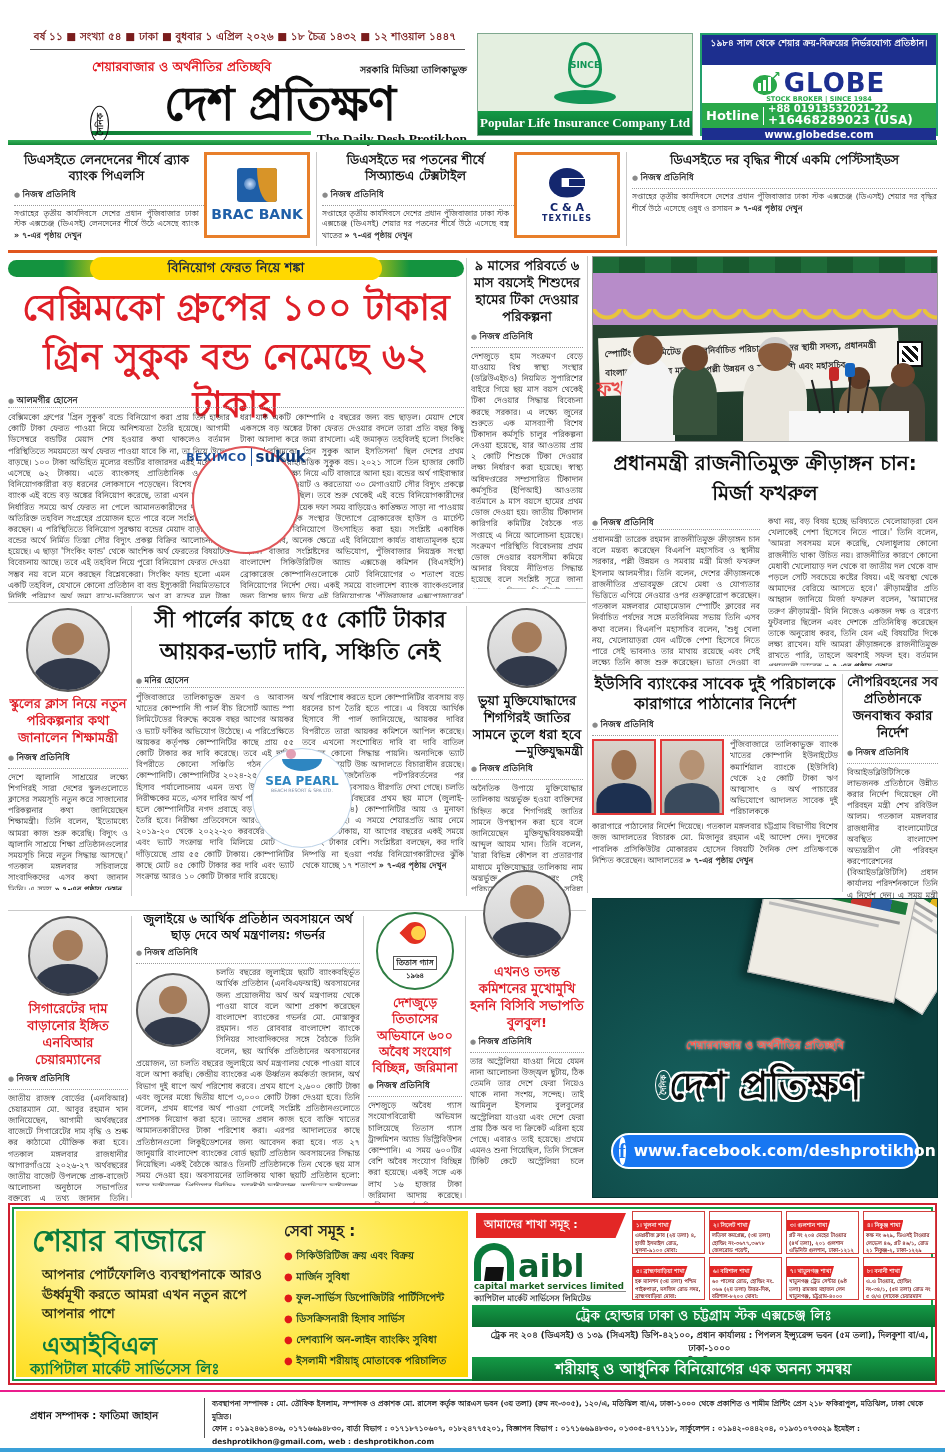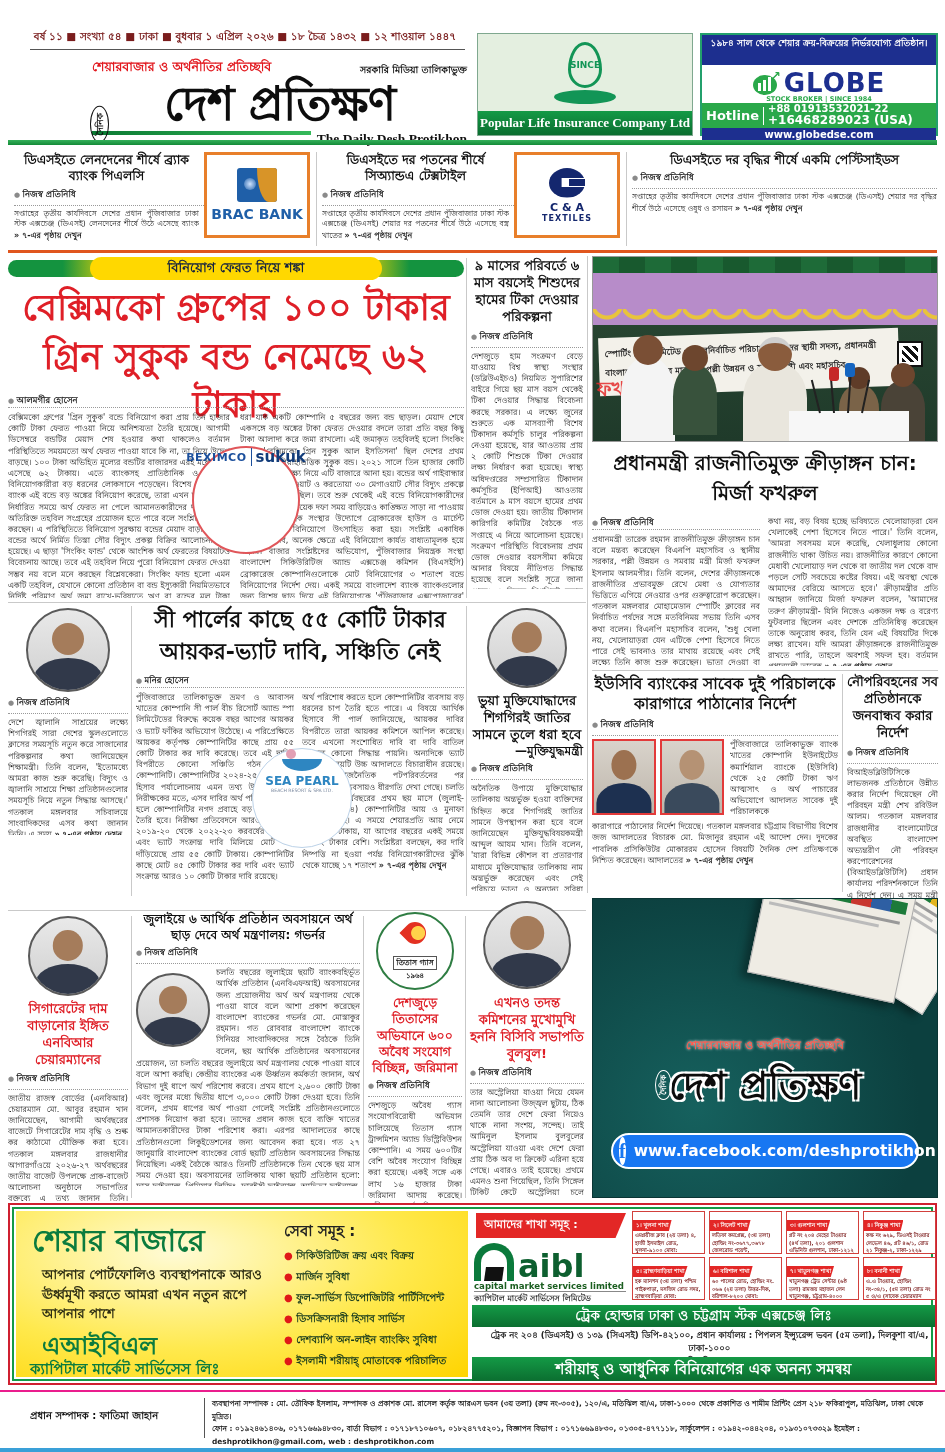--- a/index.html
+++ b/index.html
@@ -203,20 +203,21 @@
   <div class="abs c hl" style="left:592px;top:448px;width:346px;font-size:20px;line-height:1.5">প্রধানমন্ত্রী রাজনীতিমুক্ত ক্রীড়াঙ্গন চান: মির্জা ফখরুল</div>
   <div class="abs byline" style="left:592px;top:516px">নিজস্ব প্রতিনিধি</div>
   <div class="abs" style="left:592px;top:529px;width:168px;border-top:1px dotted #999"></div>
   <div class="abs body" style="left:592px;top:534px;width:168px;height:132px">প্রধানমন্ত্রী তারেক রহমান রাজনীতিমুক্ত ক্রীড়াঙ্গন চান বলে মন্তব্য করেছেন বিএনপি মহাসচিব ও স্থানীয় সরকার, পল্লী উন্নয়ন ও সমবায় মন্ত্রী মির্জা ফখরুল ইসলাম আলমগীর। তিনি বলেন, দেশের ক্রীড়াঙ্গনকে রাজনীতির প্রভাবমুক্ত রেখে মেধা ও যোগ্যতার ভিত্তিতে এগিয়ে নেওয়ার ওপর গুরুত্বারোপ করেছেন। গতকাল মঙ্গলবার মোহামেডান স্পোর্টিং ক্লাবের নব নির্বাচিত পর্ষদের সঙ্গে মতবিনিময় সভায় তিনি এসব কথা বলেন। বিএনপি মহাসচিব বলেন, 'শুধু খেলা নয়, খেলোয়াড়রা যেন এটিকে পেশা হিসেবে নিতে পারে সেই ভাবনাও তার মাথায় রয়েছে এবং সেই লক্ষ্যে তিনি কাজ শুরু করেছেন। ভাতা দেওয়া বা সম্মাননা দেওয়া বড়</div>
   <div class="abs body" style="left:768px;top:516px;width:170px;height:150px"><span>কথা নয়, বড় বিষয় হচ্ছে ভবিষ্যতে খেলোয়াড়রা যেন খেলাকেই পেশা হিসেবে নিতে পারে।' তিনি বলেন, 'আমরা সবসময় মনে করেছি, খেলাধুলায় কোনো রাজনীতি থাকা উচিত নয়। রাজনীতির কারণে কোনো মেধাবী খেলোয়াড় দল থেকে বা জাতীয় দল থেকে বাদ পড়লে সেটি সবচেয়ে কষ্টের বিষয়। এই অবস্থা থেকে আমাদের বেরিয়ে আসতে হবে।' ক্রীড়ামন্ত্রীর প্রতি আহ্বান জানিয়ে মির্জা ফখরুল বলেন, 'আমাদের তরুণ ক্রীড়ামন্ত্রী- যিনি নিজেও একজন দক্ষ ও বরেণ্য ফুটবলার ছিলেন এবং দেশকে প্রতিনিধিত্ব করেছেন তাকে অনুরোধ করব, তিনি যেন এই বিষয়টির দিকে লক্ষ্য রাখেন। যদি আমরা ক্রীড়াঙ্গনকে রাজনীতিমুক্ত রাখতে পারি, তাহলে অবশ্যই সফল হব। বর্তমান প্রধানমন্ত্রী তারেক</span> <span class="seepage">» ৭-এর পৃষ্ঠায় দেখুন</span></div>
 
   <div class="hrule" style="left:8px;top:602px;width:578px"></div>
 
   <div class="abs" style="left:8px;top:606px;width:120px;height:290px">
     <div class="avatar" style="width:84px;height:84px;margin:2px auto"></div>
+    <div class="hl hl-red c" style="font-size:13px;margin-top:4px">স্কুলের ক্লাস নিয়ে নতুন পরিকল্পনার কথা জানালেন শিক্ষামন্ত্রী</div>
     <div class="byline" style="margin-top:4px">নিজস্ব প্রতিনিধি</div>
     <div class="dotted"></div>
     <div class="body" style="height:118px"><span>দেশে জ্বালানি সাশ্রয়ের লক্ষ্যে শিগগিরই সারা দেশের স্কুলগুলোতে ক্লাসের সময়সূচি নতুন করে সাজানোর পরিকল্পনার কথা জানিয়েছেন শিক্ষামন্ত্রী। তিনি বলেন, 'ইতোমধ্যে আমরা কাজ শুরু করেছি। বিদ্যুৎ ও জ্বালানি সাশ্রয়ে শিক্ষা প্রতিষ্ঠানগুলোর সময়সূচি নিয়ে নতুন সিদ্ধান্ত আসছে।' গতকাল মঙ্গলবার সচিবালয়ে সাংবাদিকদের এসব কথা জানান তিনি। এ সময়</span> <span class="seepage">» ৭-এর পৃষ্ঠায় দেখুন</span></div>
   </div>
   <div class="vrule" style="left:131px;top:606px;height:290px"></div>
 
   <div class="abs c hl" style="left:136px;top:604px;width:328px;font-size:22px;line-height:1.45">সী পার্লের কাছে ৫৫ কোটি টাকার আয়কর-ভ্যাট দাবি, সঞ্চিতি নেই</div>
   <div class="abs byline" style="left:136px;top:674px">মনির হোসেন</div>
   <div class="abs" style="left:136px;top:687px;width:328px;border-top:1px dotted #999"></div>
   <div class="abs body" style="left:136px;top:692px;width:158px;height:204px">পুঁজিবাজারে তালিকাভুক্ত ভ্রমণ ও আবাসন খাতের কোম্পানি সী পার্ল বীচ রিসোর্ট অ্যান্ড স্পা লিমিটেডের বিরুদ্ধে কয়েক বছর আগের আয়কর ও ভ্যাট ফাঁকির অভিযোগ উঠেছে। এ পরিপ্রেক্ষিতে আয়কর কর্তৃপক্ষ কোম্পানিটির কাছে প্রায় ৫৫ কোটি টাকার কর দাবি করেছে। তবে এই দাবির বিপরীতে কোনো সঞ্চিতি গঠন করেনি কোম্পানিটি। কোম্পানিটির ২০২৪-২৫ অর্থবছরের হিসাব পর্যালোচনায় এমন তথ্য উঠে এসেছে। নিরীক্ষকের মতে, এসব দাবির অর্থ পরিশোধ করতে হলে কোম্পানিটির নগদ প্রবাহে বড় ধরনের চাপ তৈরি হবে। নিরীক্ষা প্রতিবেদনে আরও বলা হয়, ২০১৯-২০ থেকে ২০২২-২৩ করবর্ষের আয়কর এবং ভ্যাট সংক্রান্ত দাবি মিলিয়ে মোট অঙ্ক দাঁড়িয়েছে প্রায় ৫৫ কোটি টাকায়। কোম্পানিটির কাছে মোট ৪৫ কোটি টাকার কর দাবি এবং ভ্যাট সংক্রান্ত আরও ১০ কোটি টাকার দাবি রয়েছে।</div>
@@ -299,21 +300,21 @@
       <span class="b" style="font-size:7.5px;border:1px solid #555;padding:0 2px">তিতাস গ্যাস</span>
       <span class="b" style="font-size:7px">১৯৬৪</span>
     </div>
     <div class="hl hl-red c" style="font-size:12.5px;margin-top:5px">দেশজুড়ে তিতাসের অভিযানে ৬০০ অবৈধ সংযোগ বিচ্ছিন্ন, জরিমানা</div>
     <div class="byline" style="margin-top:3px">নিজস্ব প্রতিনিধি</div>
     <div class="dotted"></div>
     <div class="body" style="height:112px"><span>দেশজুড়ে অবৈধ গ্যাস সংযোগবিরোধী অভিযান চালিয়েছে তিতাস গ্যাস ট্রান্সমিশন অ্যান্ড ডিস্ট্রিবিউশন কোম্পানি। এ সময় ৬০০টির বেশি অবৈধ সংযোগ বিচ্ছিন্ন করা হয়েছে। একই সঙ্গে এক লাখ ১৬ হাজার টাকা জরিমানা আদায় করেছে। মুন্সীগঞ্জের দুর্গাবাড়ি এলাকায় পরিচালিত অভিযানে তিনটি অবৈধ লাইন উচ্ছেদ করে প্রায় ১৩৪টি ডাবল চুলার সংযোগ বিচ্ছিন্ন করা হয়। এ সময় জব্দ করা হয় পাইপ ও রেগুলেটর।</span> </div>
   </div>
   <div class="vrule" style="left:465px;top:916px;height:282px"></div>
 
-  <div class="abs" style="left:470px;top:901px;width:114px;height:296px">
+  <div class="abs" style="left:470px;top:870px;width:114px;height:296px">
     <div class="avatar" style="width:88px;height:88px;margin:0 auto"></div>
     <div class="hl hl-red c" style="font-size:13px;margin-top:6px">এখনও তদন্ত কমিশনের মুখোমুখি হননি বিসিবি সভাপতি বুলবুল!</div>
     <div class="byline" style="margin-top:3px">নিজস্ব প্রতিনিধি</div>
     <div class="dotted"></div>
     <div class="body" style="height:110px"><span>তার অস্ট্রেলিয়া যাওয়া নিয়ে যেমন নানা আলোচনা উজ্জ্বল ছুটায়, ঠিক তেমনি তার দেশে ফেরা নিয়েও থাকে নানা সংশয়, সন্দেহ। তাই আমিনুল ইসলাম বুলবুলের অস্ট্রেলিয়া যাওয়া এবং দেশে ফেরা প্রায় ঠিক অব দ্য ক্রিকেট এরিনা হয়ে গেছে। এবারও তাই হয়েছে। প্রথমে এমনও শুনা গিয়েছিল, তিনি সিঙ্গেল টিকিট কেটে অস্ট্রেলিয়া চলে গেছেন, আর বাংলাদেশে ফিরবেন না। পরে জানা গেল, তিনি অস্ট্রেলিয়ায় যাননি। তবে রোজার ঠিক আগে তিনি সত্যিই</span> </div>
   </div>
 
   <div class="abs" style="left:592px;top:898px;width:346px;height:300px;background:radial-gradient(circle at 30% 70%,#16615e,#0c403f 70%);overflow:hidden;border:1px solid #0a3534">
     <div class="abs" style="right:-30px;top:-40px;width:170px;height:120px;background:#f6f4ee;border:1px solid #bbb;transform:rotate(32deg);box-shadow:-6px 6px 8px rgba(0,0,0,.4)">
       <span style="position:absolute;left:6px;top:6px;right:6px;height:14px;background:repeating-linear-gradient(90deg,#c8372f 0 22px,#1c7a3a 22px 44px,#e3b51f 44px 66px)"></span>

